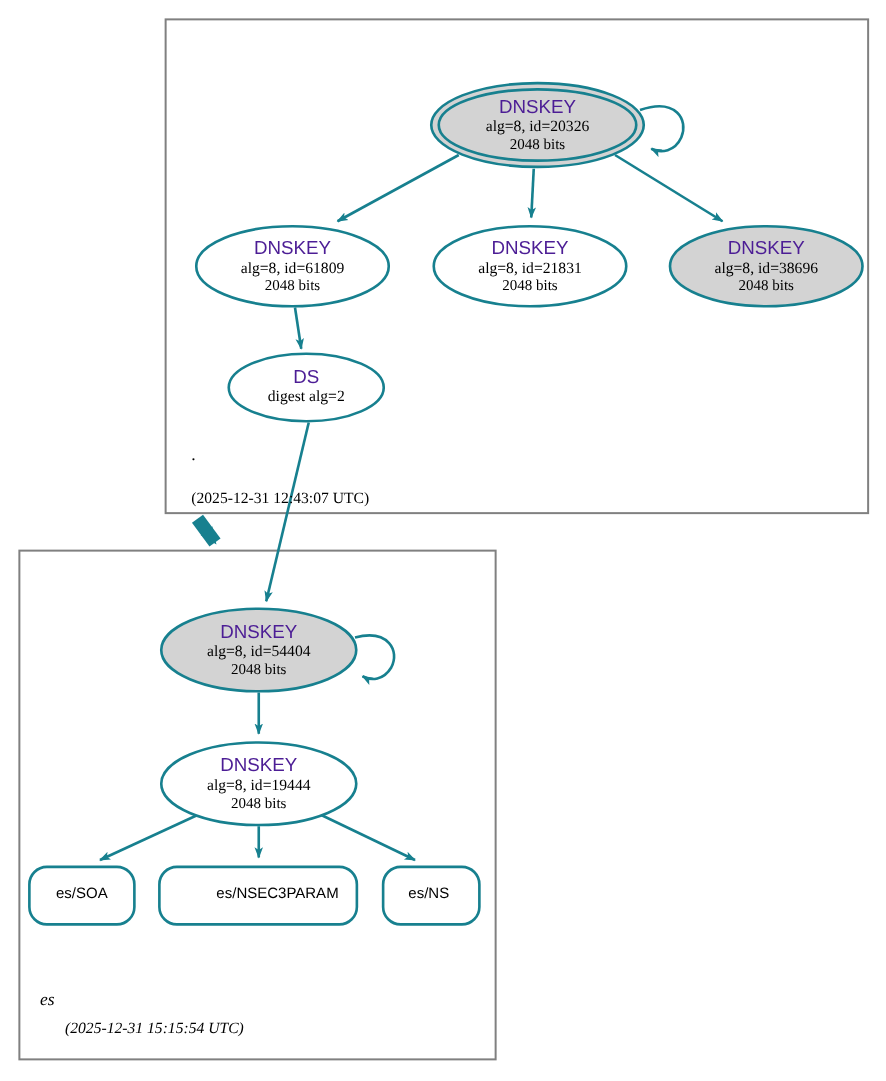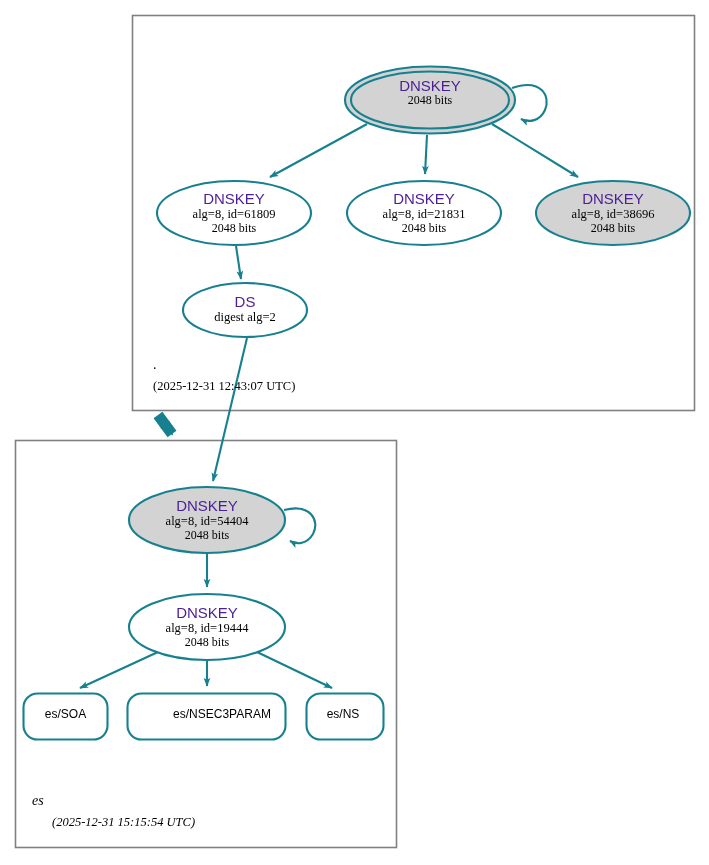--- a/index.html
+++ b/index.html
@@ -80,20 +80,21 @@
       <ellipse cx="207" cy="627" rx="78" ry="33" fill="#ffffff"></ellipse>
 
       <rect x="23.5" y="693.5" width="84" height="46" rx="14" ry="14" fill="#ffffff"></rect>
       <rect x="127.5" y="693.5" width="158" height="46" rx="14" ry="14" fill="#ffffff"></rect>
       <rect x="306.5" y="693.5" width="77" height="46" rx="14" ry="14" fill="#ffffff"></rect>
     </g>
   </svg>
 
   <div class="node-label" style="left:330px;top:78px;width:200px;">
     <div class="nl-title">DNSKEY</div>
+    <div class="nl-sub">alg=8, id=20326</div>
     <div class="nl-sub2">2048 bits</div>
   </div>
 
   <div class="node-label" style="left:144px;top:191px;width:180px;">
     <div class="nl-title">DNSKEY</div>
     <div class="nl-sub">alg=8, id=61809</div>
     <div class="nl-sub2">2048 bits</div>
   </div>
 
   <div class="node-label" style="left:334px;top:191px;width:180px;">
@@ -130,21 +131,21 @@
   </div>
   <div class="node-label" style="left:127px;top:708px;width:190px;">
     <div class="rr-label">es/NSEC3PARAM</div>
   </div>
   <div class="node-label" style="left:294px;top:708px;width:98px;">
     <div class="rr-label">es/NS</div>
   </div>
 
   <div class="zone-caption" style="left:153px;top:357px;">
     <div class="zone-name">.</div>
-    <div class="zone-time" style="margin-top:6px;">(2025-12-31 12:43:07 UTC)</div>
+    <div class="zone-time" style="margin-top:18px;">(2025-12-31 12:43:07 UTC)</div>
   </div>
 
   <div class="zone-caption" style="left:32px;top:793px;font-style:italic;">
     <div class="zone-name">es</div>
     <div class="zone-time" style="margin-top:6px;margin-left:20px;">(2025-12-31 15:15:54 UTC)</div>
   </div>
 
 </div>
 
 </body></html>

